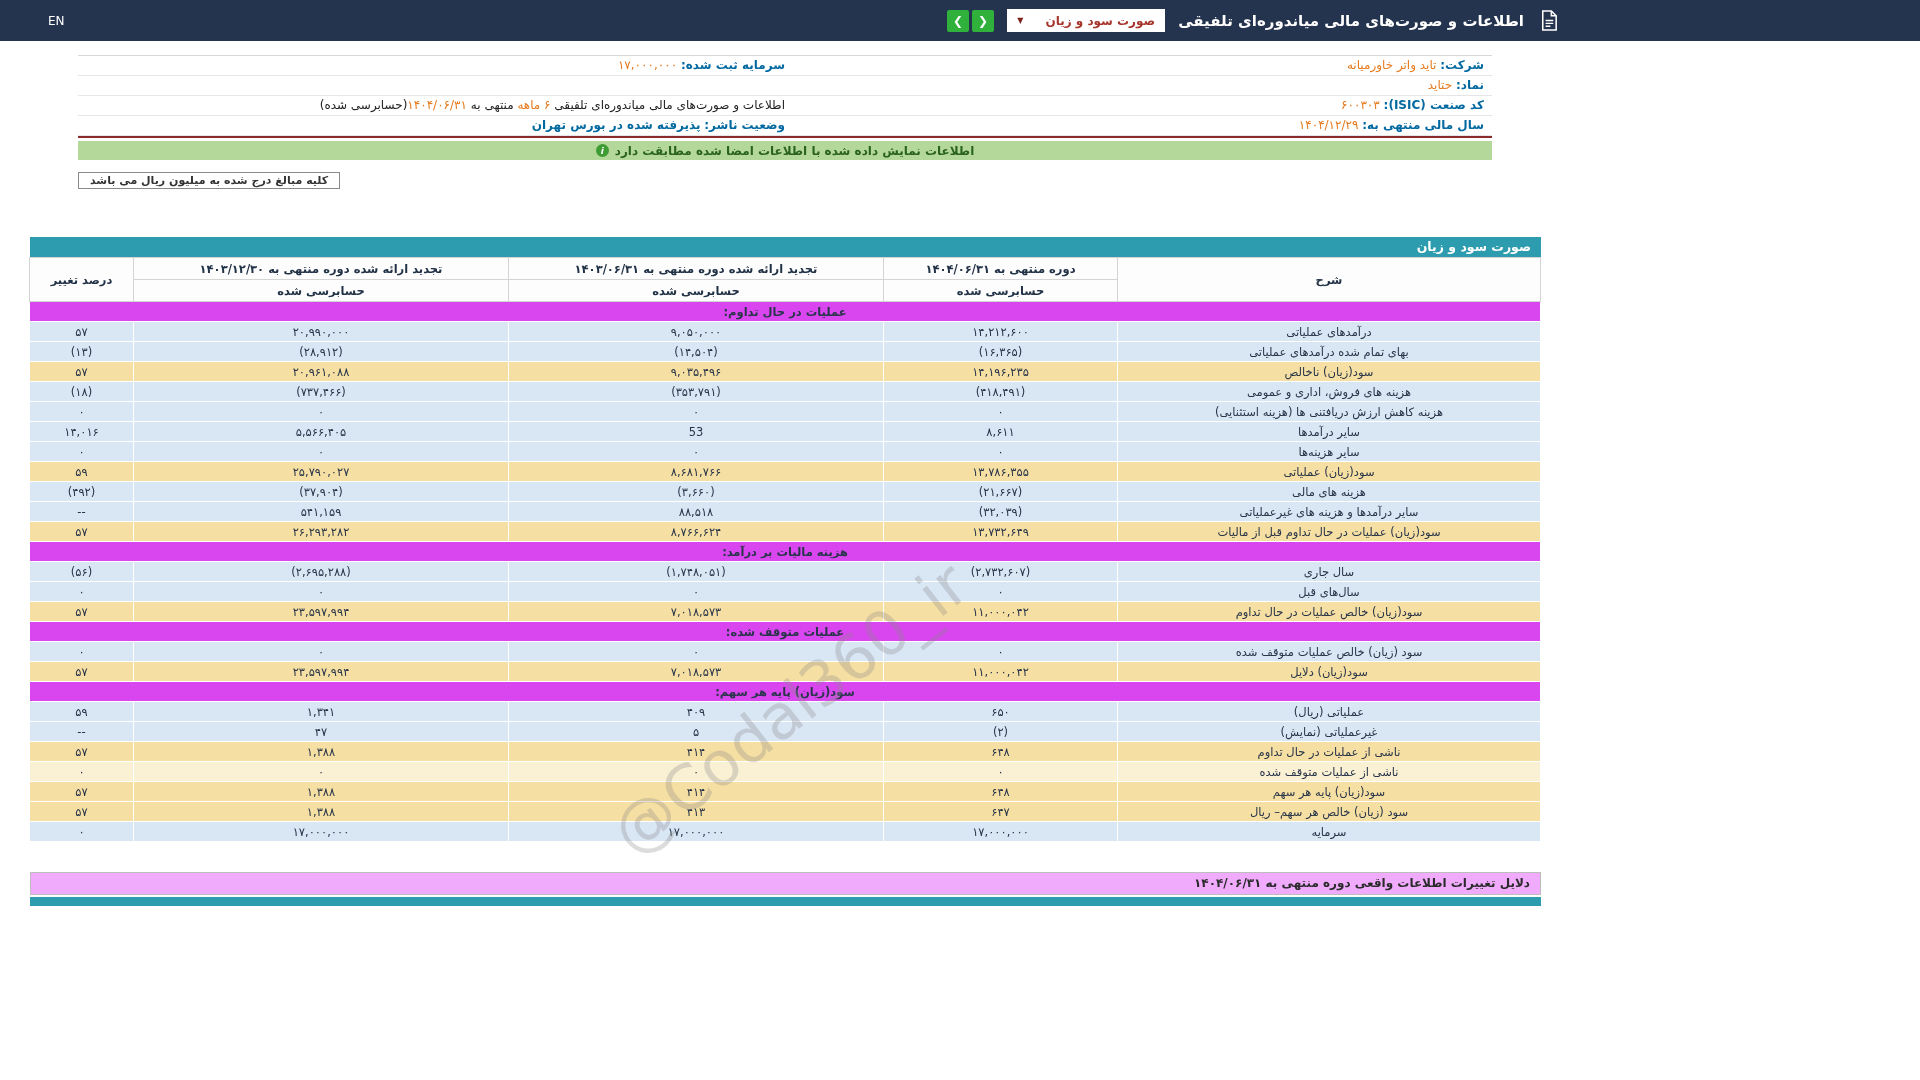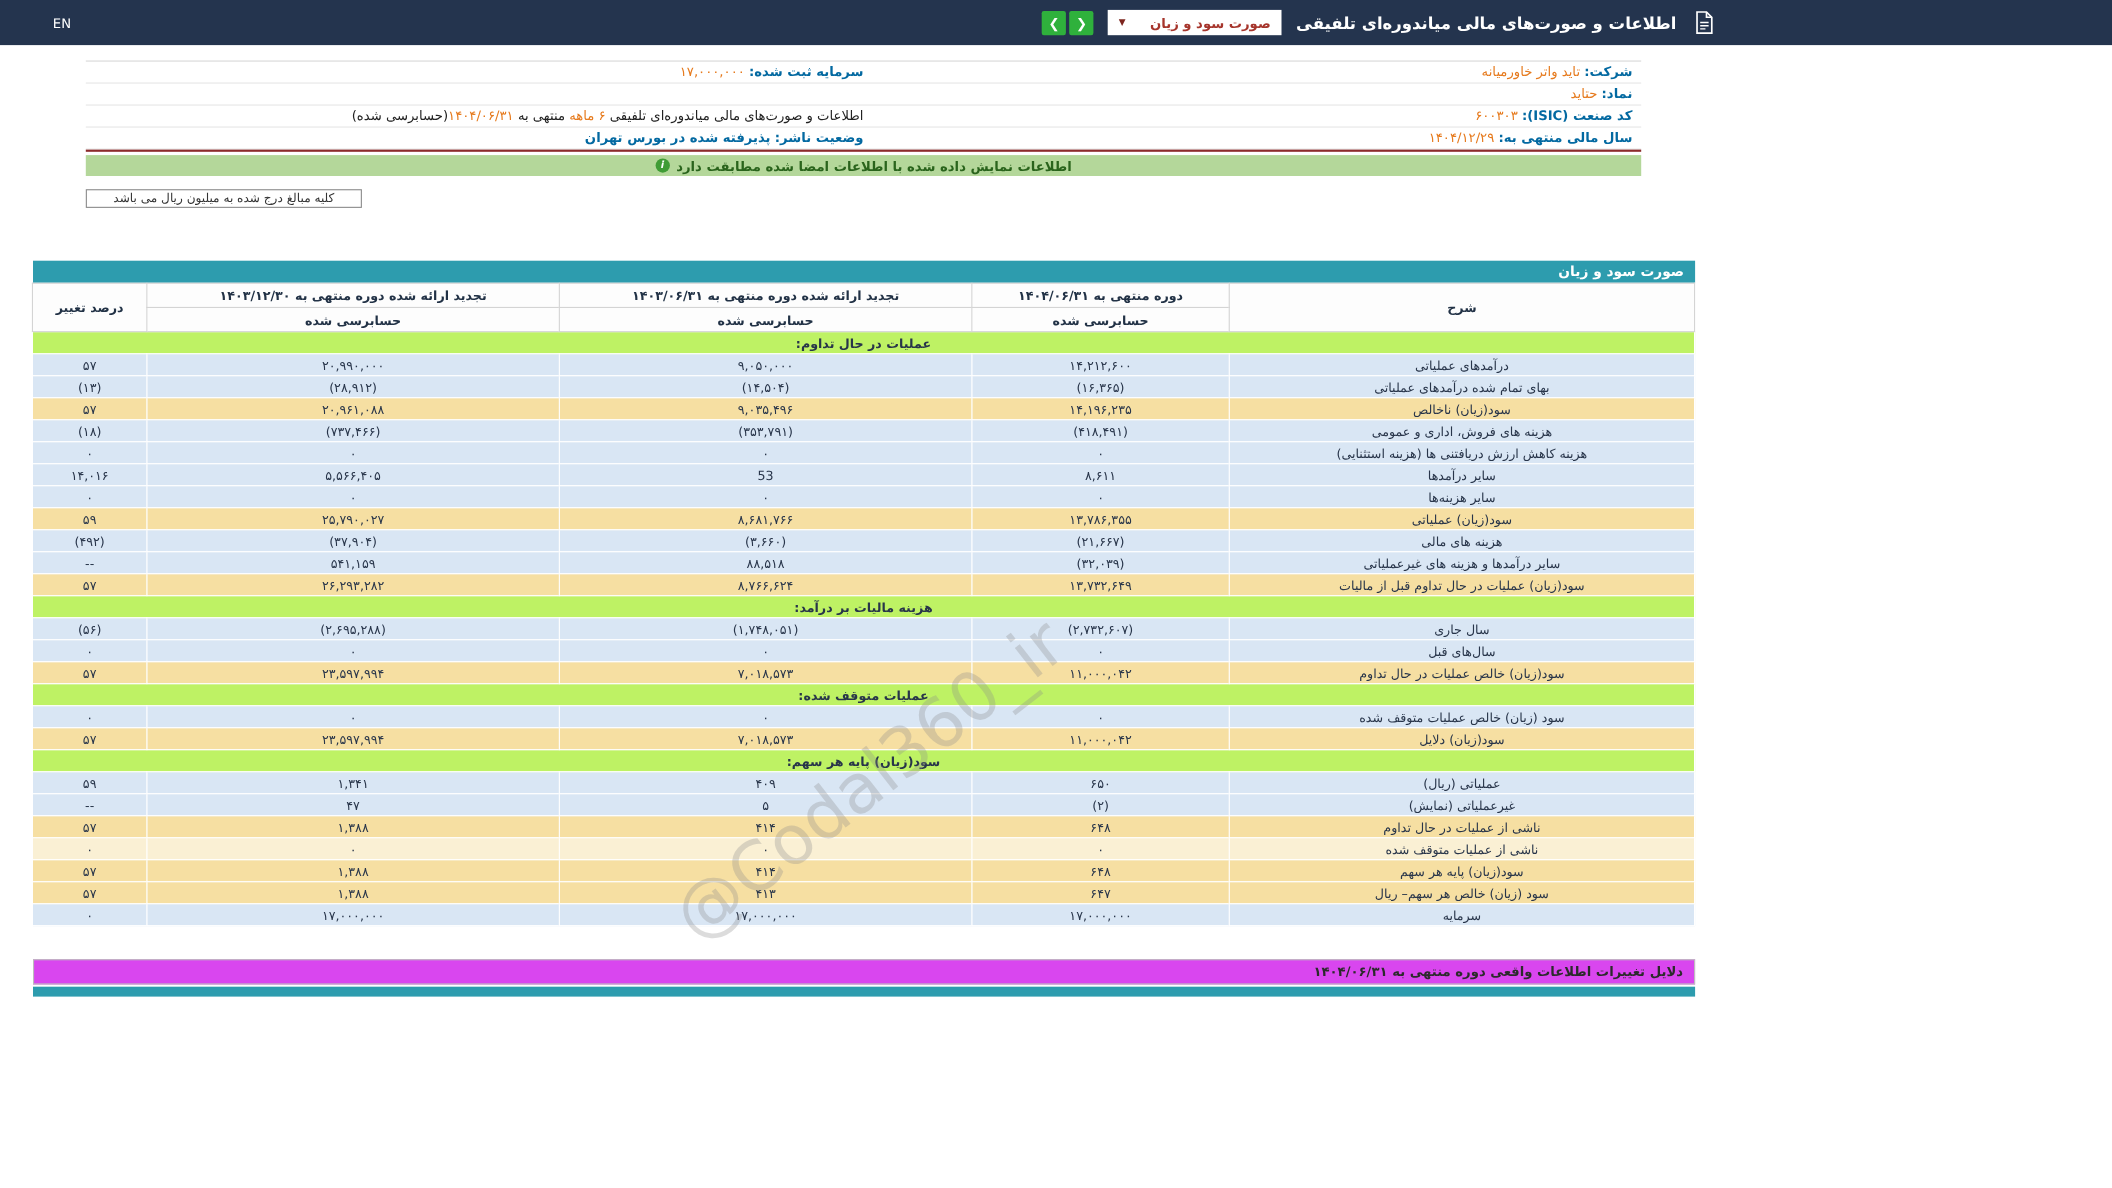--- a/index.html
+++ b/index.html
@@ -38,43 +38,43 @@
   .banner{margin:3px 428px 0 78px;background:#b4d79a;height:19px;display:flex;
           align-items:center;justify-content:center;gap:6px;color:#2a641c;
           font-weight:bold;font-size:12px;}
   .info-icon{width:13px;height:13px;border-radius:50%;background:#3f9c35;color:#fff;
              font-size:9px;font-style:italic;display:flex;align-items:center;
              justify-content:center;font-weight:bold;flex:0 0 13px;}
 
   
   .note-wrap{margin:12px 428px 0 78px;}
   .note-box{width:fit-content;margin-left:0;margin-right:auto;border:1px solid #8a8a8a;
-            padding:1px 24px;font-size:11px;font-weight:normal;color:#333;direction:rtl;text-align:center;}
+            padding:1px 11px;font-size:11px;font-weight:bold;color:#333;direction:rtl;text-align:center;}
 
   
   .statement-wrap{margin:48px 379px 0 30px;position:relative;}
   .table-title{background:#2d9cae;color:#fff;font-weight:bold;font-size:12.5px;
                height:20px;line-height:20px;padding-right:10px;}
   table.statement{width:1511px;border-collapse:collapse;table-layout:fixed;
                   font-size:11.5px;}
   table.statement thead th{background:#fdfdfd;color:#223246;font-weight:bold;
         border:1px solid #d4d4d4;padding:2px 4px;text-align:center;font-size:11.5px;
         height:17px;}
   table.statement tbody td{border:1px solid #fff;padding:2.5px 4px;text-align:center;
         color:#28354a;height:14px;}
   td.desc-cell{text-align:right;padding-right:8px;}
   tr.row-blue td{background:#d9e6f4;}
   tr.row-yellow td{background:#f6dfa2;}
   tr.row-cream td{background:#faf0d4;}
-  td.section-cell{background:#bef264;font-weight:bold;text-align:right;
+  td.section-cell{background:#d946ef;font-weight:bold;text-align:right;
                   padding-right:8px;color:#151515;}
   td.neg{color:#d01212;}
 
   
-  .reasons-bar{margin:30px 379px 0 30px;background:#d946ef;border:1px solid #bdbdbd;
+  .reasons-bar{margin:30px 379px 0 30px;background:#f0abfc;border:1px solid #bdbdbd;
                padding:2px 10px;font-weight:bold;font-size:12px;color:#2b2b2b;
                height:17px;line-height:17px;}
   .bottom-teal{margin:2px 379px 0 30px;background:#2d9cae;height:9px;}
 
   
   .watermark{position:absolute;left:545px;top:435px;direction:ltr;
              font-size:62px;color:rgba(140,140,140,0.30);transform:rotate(-38deg);
              white-space:nowrap;pointer-events:none;z-index:5;}
 </style>
 </head>

